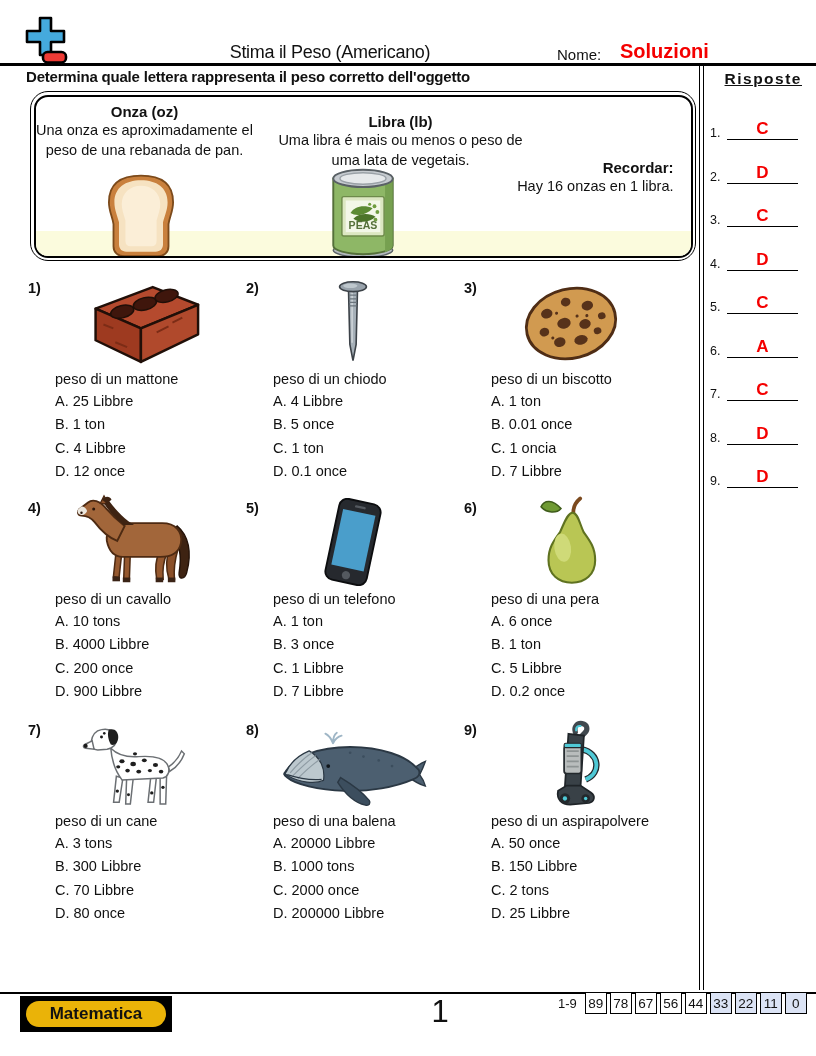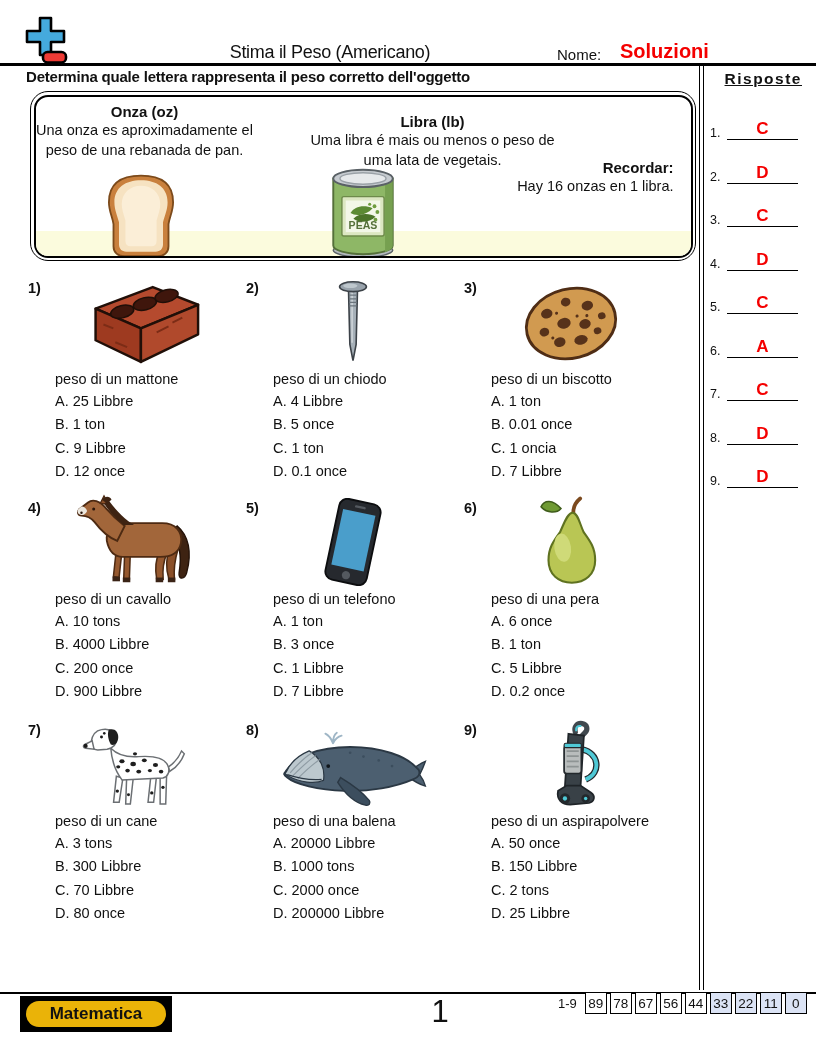--- a/index.html
+++ b/index.html
@@ -21,21 +21,21 @@
   .answer-num{font-size:12.5px;width:17px;}
   .answer-line{flex:1;border-bottom:1.7px solid #000;text-align:center;font-weight:bold;
                font-size:17px;color:var(--accent-red,#f40000);line-height:20px;}
   
   .info-outer{position:absolute;left:30px;top:91px;width:666px;height:170px;border:1.6px solid #000;
               border-radius:18px;padding:2.5px;box-sizing:border-box;}
   .info-inner{position:relative;width:100%;height:100%;border:2.8px solid #000;border-radius:14px;
               overflow:hidden;box-sizing:border-box;background:#fff;}
   .info-strip{position:absolute;left:0;right:0;bottom:0;height:25px;background:var(--info-strip,#fbfbdd);}
   .oz-col{position:absolute;left:0px;top:6px;width:218px;text-align:center;}
-  .lb-col{position:absolute;left:240px;top:16px;width:250px;text-align:center;margin-left:32px;}
+  .lb-col{position:absolute;left:240px;top:16px;width:250px;text-align:center;}
   .info-title{font-weight:bold;font-size:15px;}
   .info-text{font-size:14.5px;line-height:1.42;}
   .remember{position:absolute;left:456px;top:62px;width:182px;text-align:right;}
   .bread-img{position:absolute;left:64px;top:74px;}
   .can-img{position:absolute;left:288px;top:68px;}
   
   .q{position:absolute;width:214px;}
   .q-num{position:absolute;left:0;top:2px;font-weight:bold;font-size:14.5px;}
   .q-img{height:88px;display:flex;align-items:flex-end;justify-content:center;}
   .q-prompt{margin:5px 0 3px 27px;font-size:14.5px;}
@@ -166,21 +166,21 @@
         <ellipse cx="57" cy="31" rx="12" ry="6.2" fill="#3f160c" stroke="#200f08" stroke-width="1.5" transform="rotate(-14 57 31)"></ellipse>
         <ellipse cx="80" cy="23" rx="12" ry="6.2" fill="#3f160c" stroke="#200f08" stroke-width="1.5" transform="rotate(-14 80 23)"></ellipse>
         <ellipse cx="102" cy="15" rx="12" ry="6.2" fill="#3f160c" stroke="#200f08" stroke-width="1.5" transform="rotate(-14 102 15)"></ellipse>
         <path d="M38 44 l10 4 M50 62 l12 5 M92 52 l12 -6 M108 42 l10 -5" stroke="#7c2c16" stroke-width="2" fill="none"></path>
       </svg>
     </div>
     <div class="q-prompt">peso di un mattone</div>
     <div class="q-opts">
       <div class="q-opt">A. 25 Libbre</div>
       <div class="q-opt">B. 1 ton</div>
-      <div class="q-opt">C. 9 Libbre</div>
+      <div class="q-opt">C. 4 Libbre</div>
       <div class="q-opt">D. 12 once</div>
     </div>
   </div>
 
   <div class="q" style="left:246px;top:278px">
     <span class="q-num">2)</span>
     <div class="q-img">
       <svg viewBox="0 0 36 96" width="34" height="86">
         <path d="M13 11 L23 11 L21.5 72 L18 90 L14.5 72 Z" fill="#a6b0b8" stroke="#3c4248" stroke-width="1.8"></path>
         <line x1="17" y1="13" x2="17" y2="70" stroke="#c9d0d5" stroke-width="2"></line>

